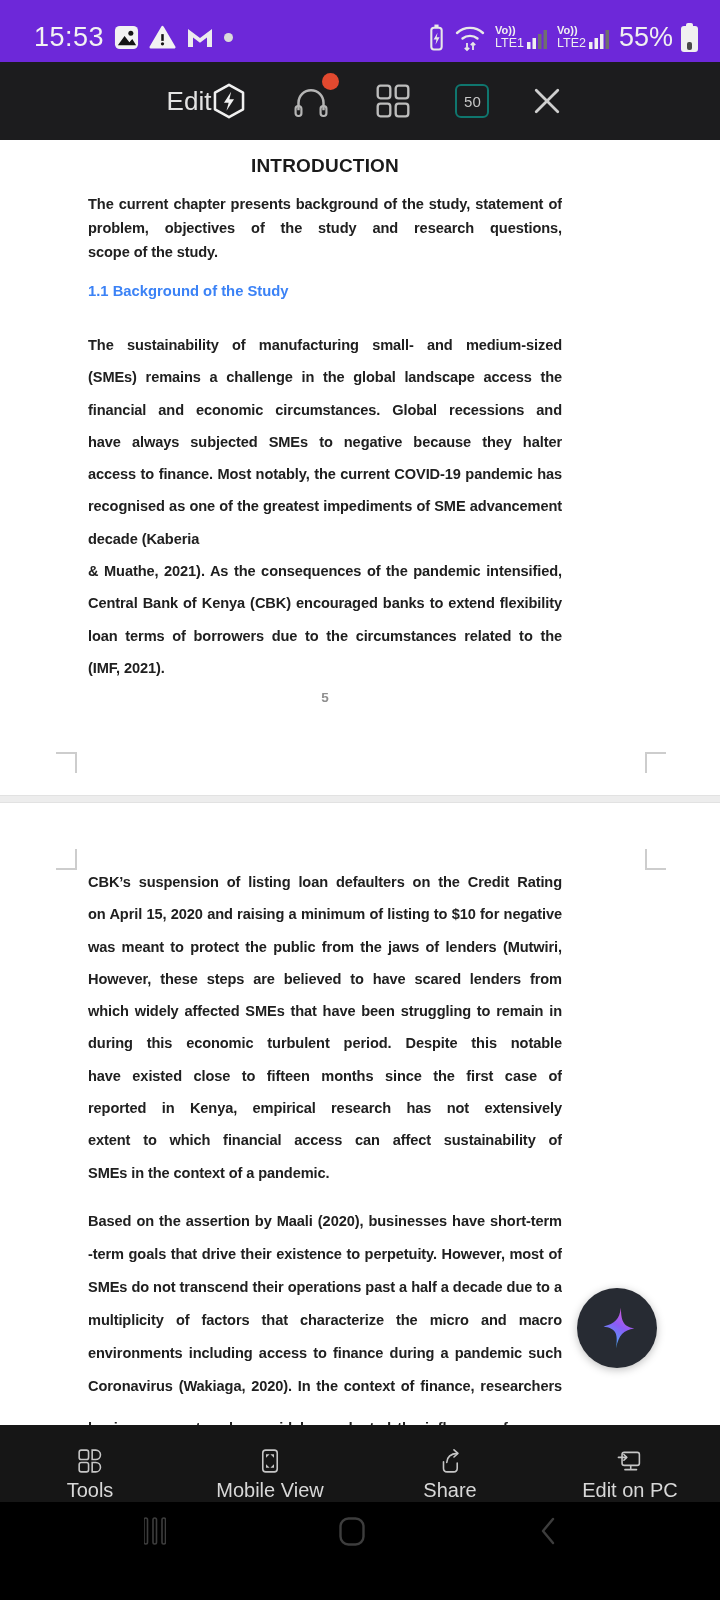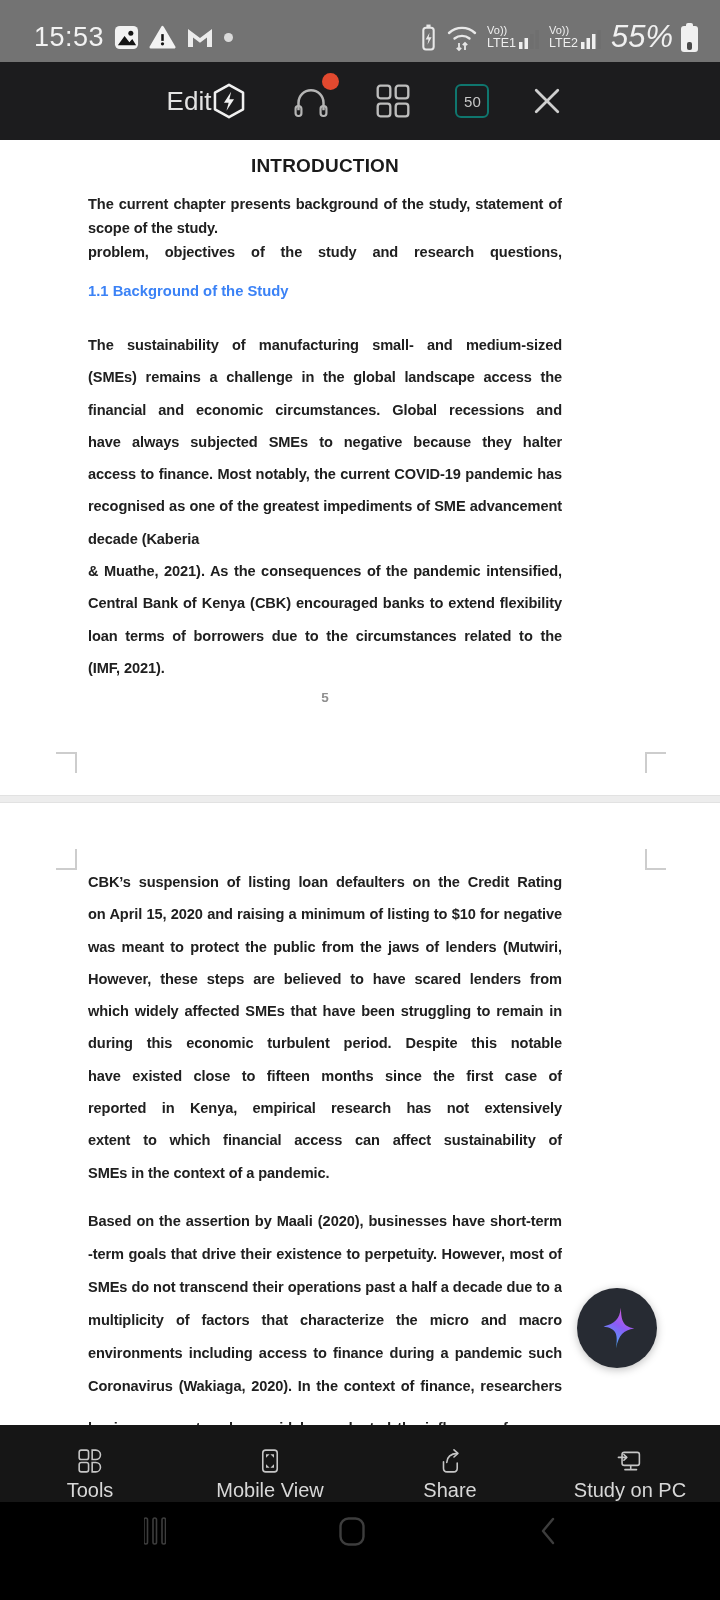--- a/index.html
+++ b/index.html
@@ -1,27 +1,27 @@
 <!DOCTYPE html>
 <html><head>
 <meta charset="utf-8">
 <style>
   html,body{margin:0;padding:0;background:#000;}
   body{width:720px;height:1600px;overflow:hidden;font-family:"Liberation Sans",sans-serif;-webkit-font-smoothing:antialiased;}
   .screen{position:relative;width:720px;height:1600px;background:#000;overflow:hidden;}
 
   
-  .status-bar{position:absolute;left:0;top:0;width:720px;height:62px;background:#737373;display:flex;align-items:center;justify-content:space-between;padding:12px 22px 0 34px;box-sizing:border-box;}
+  .status-bar{position:absolute;left:0;top:0;width:720px;height:62px;background:#6d28d9;display:flex;align-items:center;justify-content:space-between;padding:12px 22px 0 34px;box-sizing:border-box;}
   .sb-left{display:flex;align-items:center;gap:10px;}
   .sb-right{display:flex;align-items:center;gap:8px;}
   .sb-time{color:#f2f2f2;font-size:27px;letter-spacing:.5px;}
-  .sb-pct{color:#f0f0f0;font-size:31px;font-style:italic;}
+  .sb-pct{color:#f0f0f0;font-size:27px;}
   .net-group{display:flex;align-items:flex-end;gap:3px;}
   .net-text{display:flex;flex-direction:column;align-items:flex-start;line-height:1;}
-  .net-voice{color:#efefef;font-size:11px;font-weight:normal;letter-spacing:0;}
+  .net-voice{color:#efefef;font-size:11px;font-weight:bold;letter-spacing:0;}
   .net-name{color:#efefef;font-size:12.5px;margin-top:1px;}
   .batt{position:relative;width:17px;height:29px;}
   .batt .nub{position:absolute;left:5px;top:0;width:7px;height:4px;background:#f0f0f0;border-radius:2px 2px 0 0;}
   .batt .bodyb{position:absolute;left:0;top:3px;width:17px;height:26px;background:#f0f0f0;border-radius:3px;}
   .batt .notch{position:absolute;left:6px;bottom:2px;width:5px;height:8px;background:#4a4a4a;border-radius:2px;}
 
   
   .edit-bar{position:absolute;left:0;top:62px;width:720px;height:78px;background:#1c1c1e;display:flex;align-items:center;justify-content:center;padding:0 28px 0 36px;box-sizing:border-box;}
   .edit-title{color:#e3e3e3;font-size:26px;}
   .edit-actions{display:flex;align-items:center;gap:44px;}
@@ -175,22 +175,22 @@
           </svg>
       </span>
     </div>
   </div>
 
   <div class="doc">
 
     <div class="h-center" style="top:15px">INTRODUCTION</div>
     <div class="para tight" style="top:53px">
         <div class="doc-line j">The current chapter presents background of the study, statement of the</div>
+        <div class="doc-line j">problem, objectives of the study and research questions, significance and</div>
         <div class="doc-line">scope of the study.</div>
-        <div class="doc-line j">problem, objectives of the study and research questions, significance and</div>
       </div>
     <div class="h-left" style="top:143px">1.1 Background of the Study</div>
     <div class="para body" style="top:189px">
         <div class="doc-line j">The sustainability of manufacturing small- and medium-sized enterprises</div>
         <div class="doc-line j">(SMEs) remains a challenge in the global landscape access the changing</div>
         <div class="doc-line j">financial and economic circumstances. Global recessions and pandemics</div>
         <div class="doc-line j">have always subjected SMEs to negative because they halter markets and</div>
         <div class="doc-line j">access to finance. Most notably, the current COVID-19 pandemic has been</div>
         <div class="doc-line j">recognised as one of the greatest impediments of SME advancement of this</div>
         <div class="doc-line">decade (Kaberia</div>
@@ -274,21 +274,21 @@
       <span class="bb-label">Share</span>
     </div>
     <div class="bb-item">
       <svg width="34" height="34" viewBox="0 0 36 36">
           <rect x="7" y="6" width="24" height="18" rx="3" fill="none" stroke="#c6c6c6" stroke-width="2.2"></rect>
           <line x1="19" y1="24" x2="19" y2="29" stroke="#c6c6c6" stroke-width="2.2"></line>
           <line x1="11" y1="30" x2="27" y2="30" stroke="#c6c6c6" stroke-width="2.2" stroke-linecap="round"></line>
           <line x1="2" y1="13" x2="13" y2="13" stroke="#c6c6c6" stroke-width="2.2" stroke-linecap="round"></line>
           <polyline points="9.5,9 13.5,13 9.5,17" fill="none" stroke="#c6c6c6" stroke-width="2.2" stroke-linecap="round" stroke-linejoin="round"></polyline>
         </svg>
-      <span class="bb-label">Study on PC</span>
+      <span class="bb-label">Edit on PC</span>
     </div>
   </div>
 
   <div class="nav-bar">
     <div class="nav-btn" style="left:125px">
       <svg width="22" height="28" viewBox="0 0 22 28">
           <rect x="0" y="1" width="3.5" height="26" rx="1.7" fill="none" stroke="#3d3d3d" stroke-width="1.6"></rect>
           <rect x="9" y="1" width="3.5" height="26" rx="1.7" fill="none" stroke="#3d3d3d" stroke-width="1.6"></rect>
           <rect x="18" y="1" width="3.5" height="26" rx="1.7" fill="none" stroke="#3d3d3d" stroke-width="1.6"></rect>
         </svg>

